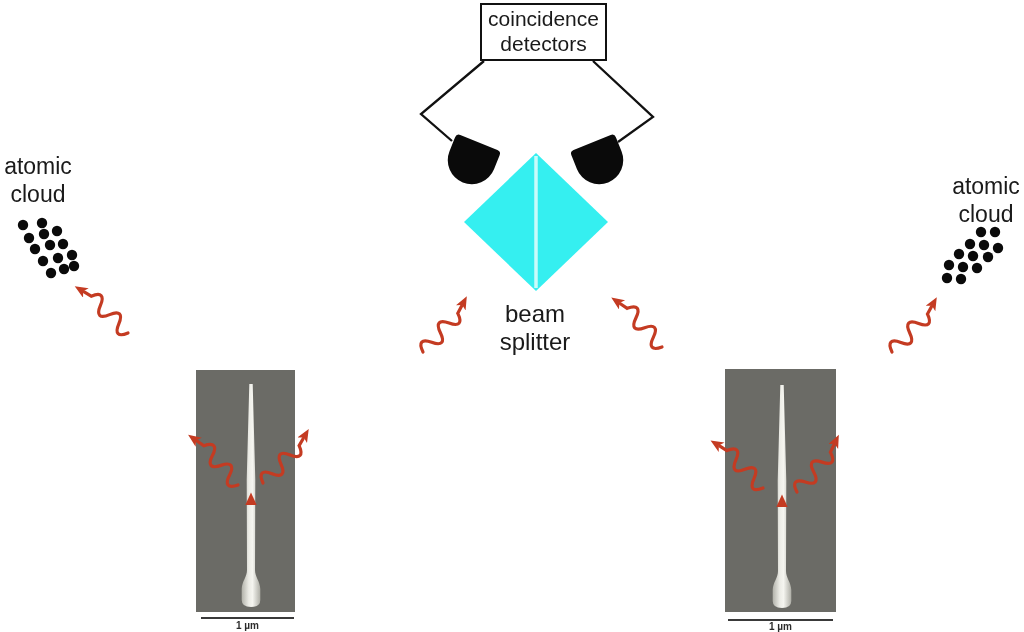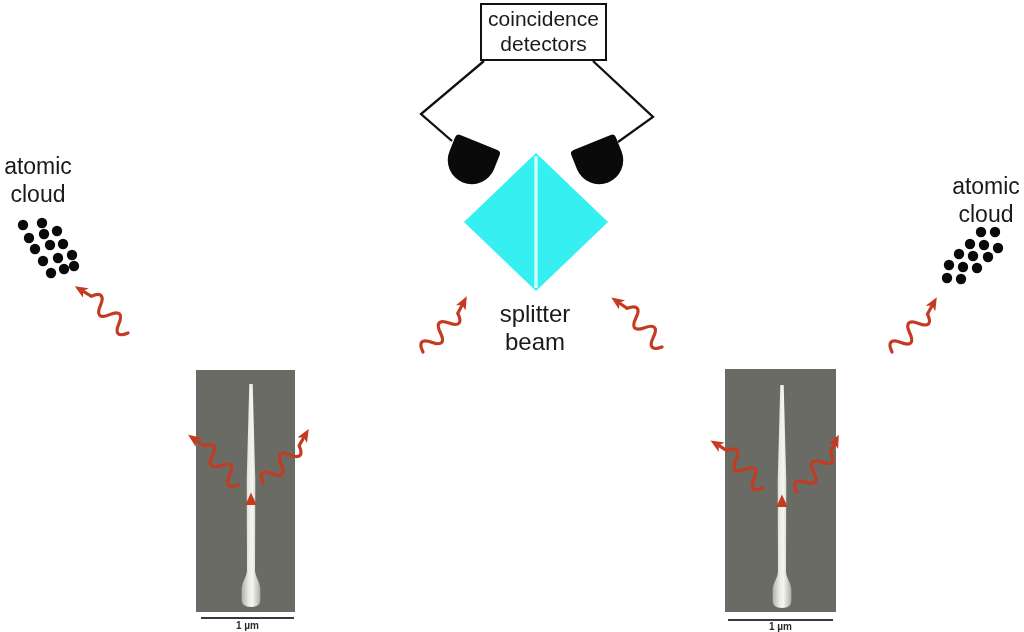--- a/index.html
+++ b/index.html
@@ -116,21 +116,21 @@
 
   <div class="label cloud-label" style="left:0px;top:152px;">
     <div>atomic</div>
     <div>cloud</div>
   </div>
   <div class="label cloud-label" style="left:948px;top:172px;">
     <div>atomic</div>
     <div>cloud</div>
   </div>
   <div class="label bs-label" style="left:470px;top:300px;">
+    <div>beam</div>
     <div>splitter</div>
-    <div>beam</div>
   </div>
 
   <div class="scalebar" style="left:201px;top:617px;width:93px;"></div>
   <div class="scale-label" style="left:201px;top:620px;width:93px;">1 µm</div>
   <div class="scalebar" style="left:728px;top:619px;width:105px;"></div>
   <div class="scale-label" style="left:728px;top:621px;width:105px;">1 µm</div>
 </div>
 
 </body></html>

